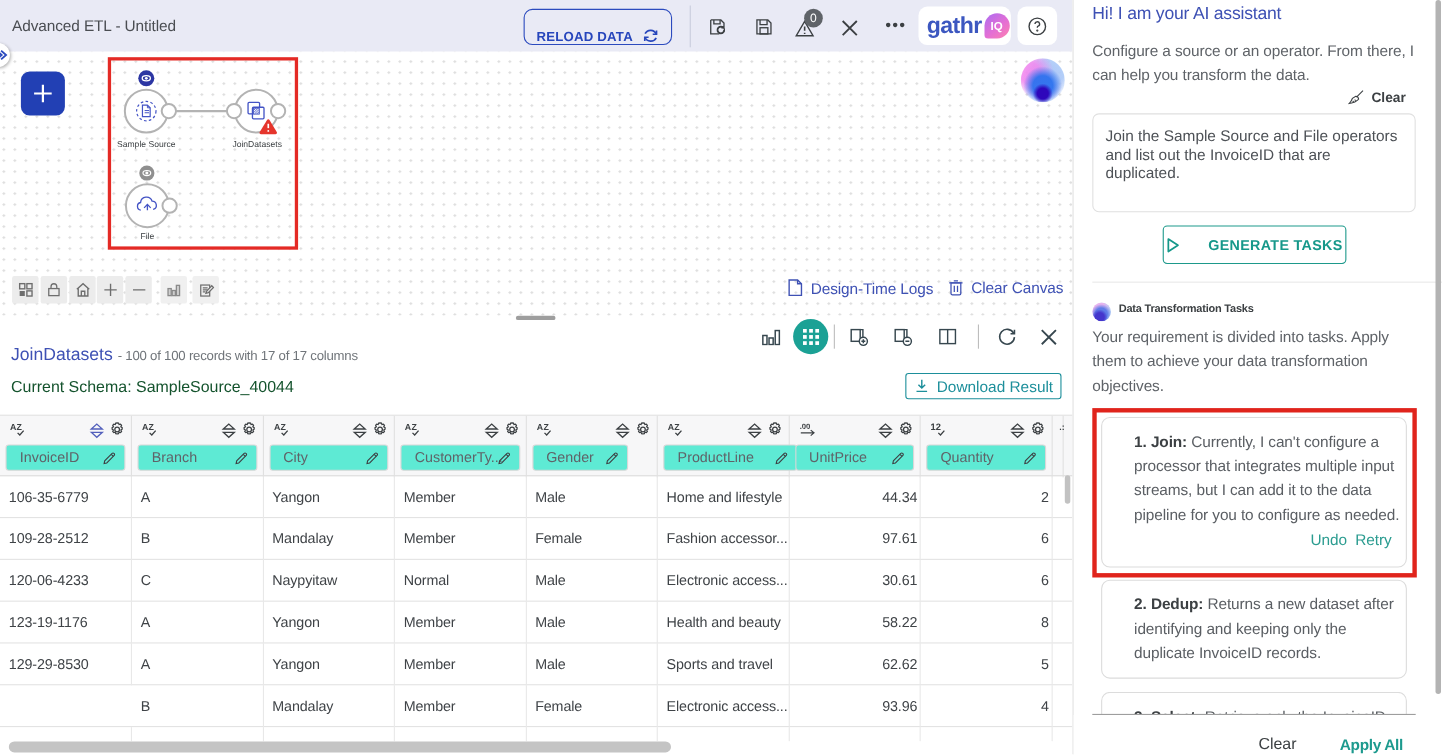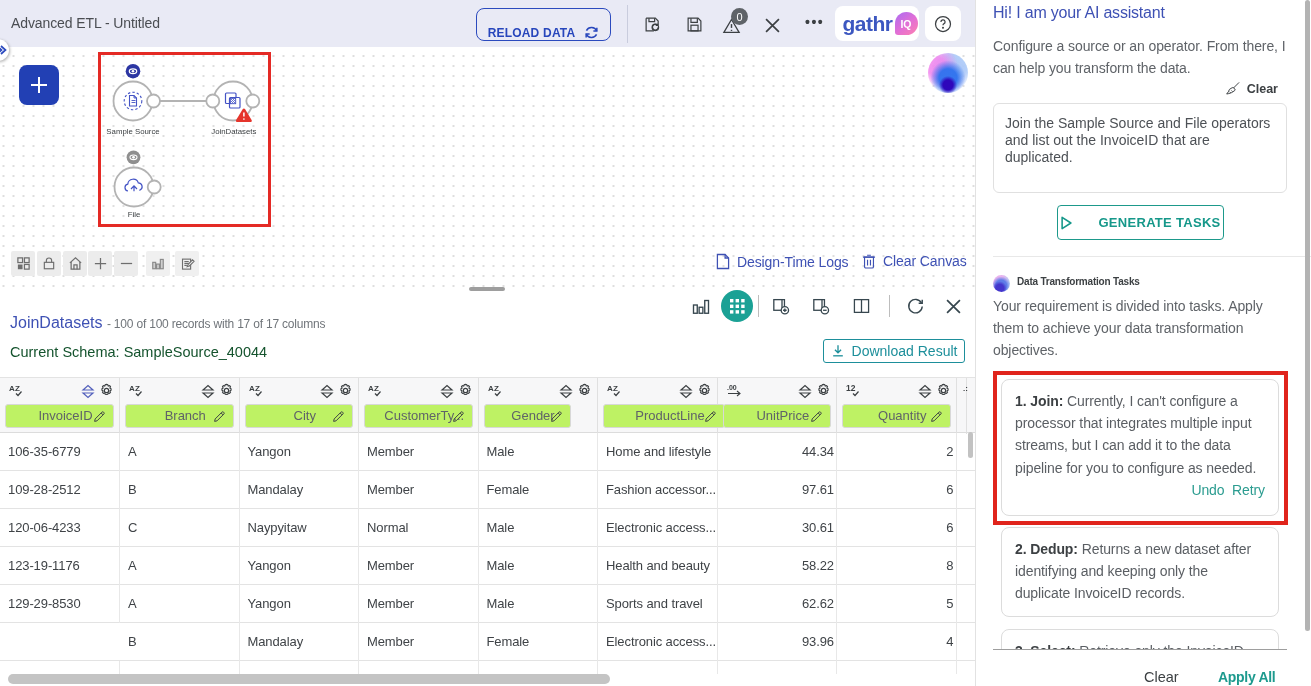--- a/index.html
+++ b/index.html
@@ -44,21 +44,21 @@
 #res-title { position:absolute; left:10px; top:11px; font-size:16px; color:#3e51b4;margin-top:16px; }
 #res-sub { font-size:12px; letter-spacing:-0.2px; color:#70757a; font-weight:normal; }
 #teal-circle { position:absolute; left:721px; top:3px; width:32px; height:32px; border-radius:50%; background:#1ba195; display:flex; align-items:center; justify-content:center; }
 .res-div { position:absolute; top:8px; width:1px; height:22px; background:#bdbdbd; }
 #schema-row { position:absolute; left:10px; top:57px; font-size:14.5px; color:#14532d; }
 #dl-btn { position:absolute; left:823px; top:52px; width:142px; height:24px; border:1px solid #1d8f9b; border-radius:3px; display:flex; align-items:center; justify-content:center; gap:7px; color:#1d8f9b; font-size:14px; }
 
 
 #thead { position:absolute; left:0; top:90px; width:975px; height:56px; background:#f7f7f8; border-top:1px solid #e3e3e3; border-bottom:1px solid #dcdcdc; }
 .col { position:absolute; top:0; height:56px; border-right:1px solid #e0e0e0; }
-.cname { position:absolute; left:5px; top:26px; width:110px; height:24px; background:#bef264; border:1px solid #d8d8d8; border-radius:3px; font-size:13px; color:#5f6368; line-height:22px; padding-left:12px;text-align:center; }
+.cname { position:absolute; left:5px; top:26px; width:110px; height:24px; background:#5eead4; border:1px solid #d8d8d8; border-radius:3px; font-size:13px; color:#5f6368; line-height:22px; padding-left:12px; }
 .cpencil { position:absolute; right:7px; top:5px; }
 .ticon { position:absolute; left:9px; top:5px; }
 .sortg { position:absolute; right:24px; top:6px; }
 .gearp { position:absolute; right:5px; top:5px; }
 #tbody { position:absolute; left:0; top:146px; width:975px; height:241px; overflow:hidden; }
 .trow { position:absolute; left:0; width:975px; height:38px; border-bottom:1px solid #e3e3e3; }
 .td { position:absolute; top:0; height:38px; line-height:37px; font-size:13px; letter-spacing:-0.1px; color:#3f4347; padding-left:8px; border-right:1px solid #e8e8e8; overflow:hidden; white-space:nowrap; }
 .td.num { text-align:right; padding-right:2px; padding-left:0; }
 #vscroll { position:absolute; left:968px; top:145px; width:5px; height:26px; background:#c2c2c2; border-radius:3px; }
 #hscroll { position:absolute; left:8px; top:387px; width:602px; height:10px; background:#c4c4c4; border-radius:5px; }
@@ -75,21 +75,21 @@
   background:
    radial-gradient(circle at 40% 78%, #4436cc 0 24%, rgba(68,54,204,0) 42%),
    radial-gradient(circle at 48% 62%, #5f7de8 0 40%, rgba(95,125,232,0) 66%),
    radial-gradient(circle at 22% 22%, #e8b4ee 0 34%, rgba(232,180,238,0) 70%),
    radial-gradient(circle at 75% 30%, #b4cdf6 0 40%, rgba(180,205,246,0) 75%),
    radial-gradient(circle, #bcc8f4 0 60%, #a6c2f4 100%);
 }
 #dtt-title { position:absolute; left:41px; top:276px; font-size:10px; letter-spacing:-0.2px; font-weight:bold; color:#3c4043; }
 #sb-p2 { position:absolute; left:17px; top:296px; font-size:14px; letter-spacing:-0.1px; color:#5f6368; line-height:21.8px; white-space:nowrap; }
 #redrect2 { position:absolute; left:17px; top:371px; width:295px; height:154px; border:4px solid #e0241c; }
-.task-card { position:absolute; left:25px; width:278px; background:#fff; border:1px solid #dcdcdc; border-radius:8px; font-size:14px; letter-spacing:-0.1px; color:#5a5e63; line-height:22.2px; padding:10px 13px 0 13px; }
+.task-card { position:absolute; left:25px; width:278px; background:#fff; border:1px solid #dcdcdc; border-radius:8px; font-size:14px; letter-spacing:-0.1px; color:#5a5e63; line-height:22.2px; padding:10px 13px 0 29px; }
 .task-links { text-align:right; color:#2b9c90; font-size:14px; padding:0 0 10px 0; }
 #card3wrap { position:absolute; left:17px; top:629px; width:295px; height:21px; overflow:hidden; }
 #sb-footer { position:absolute; left:0; top:650px; width:328px; height:36px; background:#fff; }
 #sb-line { position:absolute; left:17px; top:649px; width:294px; height:1px; background:#9e9e9e; }
 #sb-clear2 { position:absolute; left:168px; top:19px; font-size:14.5px; color:#3c4043; }
 #sb-apply { position:absolute; left:242px; top:19px; font-size:14px; letter-spacing:-0.3px; font-weight:bold; color:#1d9a8e; }
 #sb-scroll { position:absolute; left:329px; top:0; width:5px; height:631px; background:#b3b3b3; border-radius:3px; }
 b.dark { color:#3c4043; }
 </style>
 </head>

